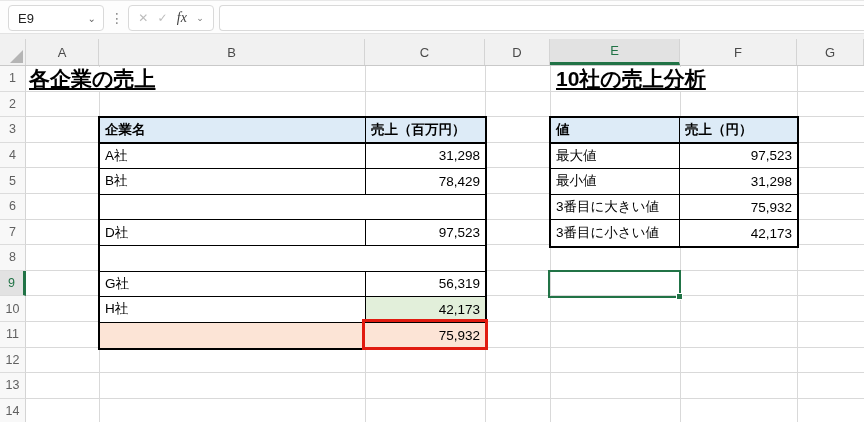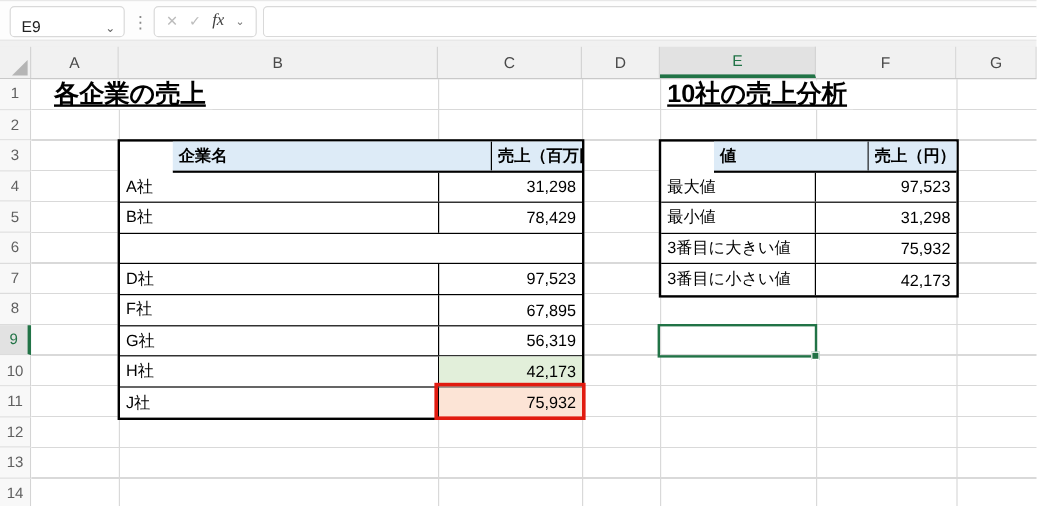--- a/index.html
+++ b/index.html
@@ -4,21 +4,21 @@
 <style>
   * { margin:0; padding:0; box-sizing:border-box; }
   html,body { width:864px; height:422px; overflow:hidden; background:#fff;
     font-family:"Liberation Sans","DejaVu Sans",sans-serif; }
   #app { position:relative; width:864px; height:422px; background:#fff; overflow:hidden; }
 
   
   .topbar { position:absolute; left:0; top:0; width:864px; height:34px; background:#fdfdfd;
     border-top:1px solid #e8e8e8; border-bottom:1px solid #e3e3e3; z-index:10; }
   .namebox { position:absolute; left:8px; top:4px; width:96px; height:26px; background:#fff;
-    border:1px solid #d9d9d9; border-radius:4px; display:flex; align-items:flex-end; }
+    border:1px solid #d9d9d9; border-radius:4px; display:flex; align-items:center; }
   .namebox .ref { padding-left:9px; font-size:13px; color:#222; flex:1; }
   .namebox .chev { font-size:10px; color:#666; padding-right:7px; }
   .dots { position:absolute; left:110px; top:9px; font-size:14px; color:#8a8a8a; letter-spacing:0; }
   .fxgroup { position:absolute; left:128px; top:4px; width:86px; height:26px; background:#fff;
     border:1px solid #d9d9d9; border-radius:4px; display:flex; align-items:center; justify-content:space-evenly; }
   .fxgroup .xbtn { color:#bcbcbc; font-size:12px; }
   .fxgroup .vbtn { color:#bcbcbc; font-size:12px; }
   .fxgroup .fxbtn { color:#3f3f3f; font-size:14px; font-style:italic; font-family:"Liberation Serif","DejaVu Serif",serif; }
   .fxgroup .chev2 { color:#777; font-size:9px; }
   .fbar { position:absolute; left:219px; top:4px; width:645px; height:26px; background:#fff;
@@ -48,21 +48,21 @@
   .vline { position:absolute; top:66px; height:356px; width:1px; background:#d9d9d9; z-index:1; }
 
   
   .celltitle { position:absolute; top:67px; height:24px; line-height:23px; background:#fff;
     font-size:21px; font-weight:bold; text-decoration:underline; color:#000; z-index:2;
     padding:0 5px 0 1px; white-space:nowrap; }
 
   
   .xtable { position:absolute; top:116px; border:2px solid #000; background:#fff; z-index:3; }
   .trow { display:flex; height:25.6px; border-bottom:1px solid #000; }
-  .trow.thead { border-bottom:2px solid #000;margin-left:44px; }
+  .trow.thead { border-bottom:2px solid #000; }
   .trow.last { border-bottom:none; }
   .tc { display:flex; align-items:center; font-size:13.5px; color:#000; overflow:hidden; white-space:nowrap; }
   .tc.tname { padding-left:5px; border-right:1px solid #000; }
   .tc.tval { justify-content:flex-end; padding-right:5px; flex:1;text-align:center; }
   .tc.hdr { font-weight:bold; background:#ddebf7; }
   .tc.blabel { font-weight:normal; }
   .lefttable { left:98px; width:389px; }
   .lefttable .tname { width:266px; }
   .righttable { left:549px; width:250px; }
   .righttable .tname { width:129px; }
@@ -128,21 +128,21 @@
   </div>
 
   <div class="gridbg"></div>
   <div class="vline" style="left:99px"></div>
   <div class="vline" style="left:365px"></div>
   <div class="vline" style="left:485px"></div>
   <div class="vline" style="left:550px"></div>
   <div class="vline" style="left:680px"></div>
   <div class="vline" style="left:797px"></div>
 
-  <div class="celltitle" style="left:44px">各企業の売上</div>
+  <div class="celltitle" style="left:28px">各企業の売上</div>
   <div class="celltitle" style="left:555px">10社の売上分析</div>
 
   <div class="xtable lefttable">
     <div class="trow thead">
       <div class="tc tname hdr">企業名</div>
       <div class="tc tval hdr" style="justify-content:flex-start;padding-left:5px">売上（百万円）</div>
     </div>
     <div class="trow">
         <div class="tc tname">A社</div>
         <div class="tc tval">31,298</div>
@@ -151,33 +151,30 @@
         <div class="tc tname">B社</div>
         <div class="tc tval">78,429</div>
       </div>
     <div class="trow">
       </div>
     <div class="trow">
         <div class="tc tname">D社</div>
         <div class="tc tval">97,523</div>
       </div>
     <div class="trow">
-        <div class="tc tname">F社</div>
-        <div class="tc tval">67,895</div>
       </div>
     <div class="trow">
         <div class="tc tname">G社</div>
         <div class="tc tval">56,319</div>
       </div>
     <div class="trow">
         <div class="tc tname">H社</div>
         <div class="tc tval fill-green">42,173</div>
       </div>
     <div class="trow last">
-        <div class="tc tname">J社</div>
         <div class="tc tval fill-peach">75,932</div>
       </div>
   </div>
 
   <div class="xtable righttable">
     <div class="trow thead">
       <div class="tc tname hdr">値</div>
       <div class="tc tval hdr" style="justify-content:flex-start;padding-left:5px">売上（円）</div>
     </div>
     <div class="trow">

